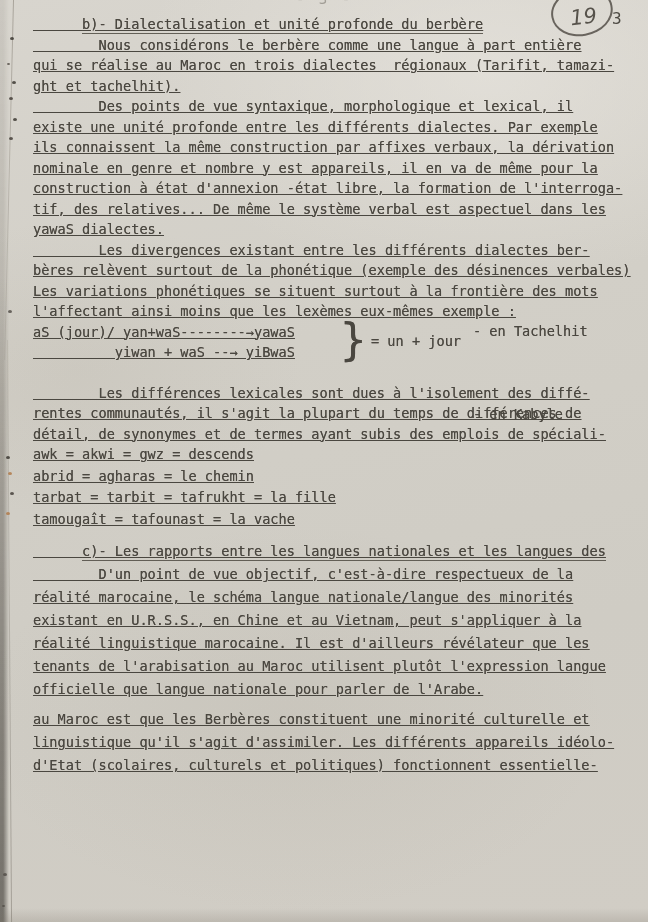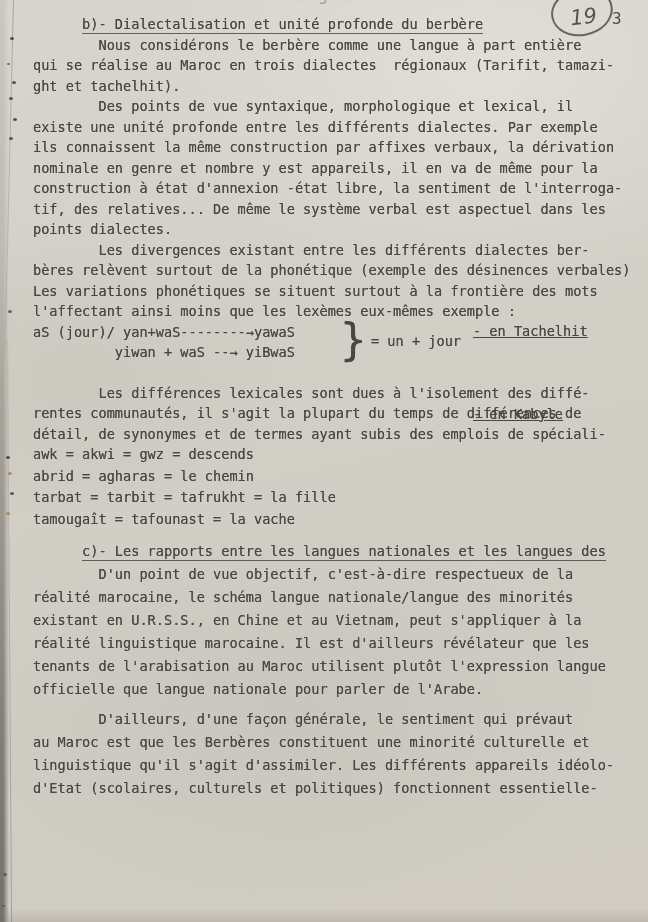--- a/index.html
+++ b/index.html
@@ -59,38 +59,38 @@
   .typed-page-number{
     position:absolute;left:612px;top:9px;
     font-size:16px;color:#4c4942;
   }
   
   .textblock{
     position:absolute;left:33px;top:14px;width:600px;
     font-size:13.6px;
     text-shadow:0 0 0.6px rgba(72,66,58,0.75);
   }
-  .line{white-space:pre;}
+  .line{white-space:pre;text-decoration:underline;}
   .block .line{line-height:20.5px;}
   [data-name="examples-block"] .line{line-height:21.5px;}
   [data-name="heading-c"] .line,
   [data-name="paragraph-objectif"] .line,
   [data-name="paragraph-dailleurs"] .line{line-height:23px;}
   .u{border-bottom:1.5px solid rgba(70,66,58,0.8);padding-bottom:1px;}
   [data-name="formula-block"]{position:relative;margin-bottom:13px;}
   [data-name="paragraph-lexical"]{margin-top:20px;}
   [data-name="heading-c"]{margin-top:10px;}
   [data-name="paragraph-dailleurs"]{margin-top:7px;}
   .brace{
     position:absolute;left:307px;top:-4px;
     font-size:44px;font-weight:300;line-height:44px;color:#4a4740;
     font-family:"DejaVu Sans Mono",monospace;
   }
   .equals{position:absolute;left:338px;top:11px;}
-  .flabel{position:absolute;left:440px;text-decoration:underline;}
+  .flabel{position:absolute;left:440px;}
   .f1{top:1px;} .f2{top:40px;margin-top:44px;}
   .mark{position:absolute;border-radius:50%;}
 </style>
 </head>
 <body>
 
 <div id="page" data-name="scanned-document-page">
   <div class="edge-left" data-name="page-binding-shadow"></div>
   <div class="crease-top" data-name="paper-crease-top"></div>
   <div class="crease-bottom" data-name="paper-crease-bottom"></div>
@@ -111,23 +111,23 @@
       <div class="block" data-name="paragraph-intro">
         <div class="line" data-name="text-line">        Nous considérons le berbère comme une langue à part entière</div>
         <div class="line" data-name="text-line">qui se réalise au Maroc en trois dialectes  régionaux (Tarifit, tamazi-</div>
         <div class="line" data-name="text-line">ght et tachelhit).</div>
       </div>
       <div class="block" data-name="paragraph-syntaxe">
         <div class="line" data-name="text-line">        Des points de vue syntaxique, morphologique et lexical, il</div>
         <div class="line" data-name="text-line">existe une unité profonde entre les différents dialectes. Par exemple</div>
         <div class="line" data-name="text-line">ils connaissent la même construction par affixes verbaux, la dérivation</div>
         <div class="line" data-name="text-line">nominale en genre et nombre y est appareils, il en va de même pour la</div>
-        <div class="line" data-name="text-line">construction à état d'annexion -état libre, la sentiment de l'interroga-</div>
+        <div class="line" data-name="text-line">construction à état d'annexion -état libre, la formation de l'interroga-</div>
         <div class="line" data-name="text-line">tif, des relatives... De même le système verbal est aspectuel dans les</div>
-        <div class="line" data-name="text-line">points dialectes.</div>
+        <div class="line" data-name="text-line">yawaS dialectes.</div>
       </div>
       <div class="block" data-name="paragraph-divergences">
         <div class="line" data-name="text-line">        Les divergences existant entre les différents dialectes ber-</div>
         <div class="line" data-name="text-line">bères relèvent surtout de la phonétique (exemple des désinences verbales)</div>
         <div class="line" data-name="text-line">Les variations phonétiques se situent surtout à la frontière des mots</div>
         <div class="line" data-name="text-line">l'affectant ainsi moins que les lexèmes eux-mêmes exemple :</div>
       </div>
       <div class="block" data-name="formula-block">
         <div class="line" data-name="text-line">aS (jour)/ yan+waS--------→yawaS</div>
         <div class="line" data-name="text-line">          yiwan + waS --→ yiBwaS</div>
@@ -152,21 +152,20 @@
       </div>
       <div class="block" data-name="paragraph-objectif">
         <div class="line" data-name="text-line">        D'un point de vue objectif, c'est-à-dire respectueux de la</div>
         <div class="line" data-name="text-line">réalité marocaine, le schéma langue nationale/langue des minorités</div>
         <div class="line" data-name="text-line">existant en U.R.S.S., en Chine et au Vietnam, peut s'appliquer à la</div>
         <div class="line" data-name="text-line">réalité linguistique marocaine. Il est d'ailleurs révélateur que les</div>
         <div class="line" data-name="text-line">tenants de l'arabisation au Maroc utilisent plutôt l'expression langue</div>
         <div class="line" data-name="text-line">officielle que langue nationale pour parler de l'Arabe.</div>
       </div>
       <div class="block" data-name="paragraph-dailleurs">
-        <div class="line" data-name="text-line">        D'ailleurs, d'une façon générale, le sentiment qui prévaut</div>
         <div class="line" data-name="text-line">au Maroc est que les Berbères constituent une minorité culturelle et</div>
         <div class="line" data-name="text-line">linguistique qu'il s'agit d'assimiler. Les différents appareils idéolo-</div>
         <div class="line" data-name="text-line">d'Etat (scolaires, culturels et politiques) fonctionnent essentielle-</div>
       </div>
     </div>
 
   <div data-name="margin-marks-layer" id="marks">
       <span class="mark" data-name="margin-speck" style="left: 10px; top: 37px; width: 4px; height: 3px; background: rgb(60, 56, 51); opacity: 0.85;"></span>
       <span class="mark" data-name="margin-speck" style="left: 7px; top: 63px; width: 3px; height: 2px; background: rgb(86, 81, 74); opacity: 0.85;"></span>
       <span class="mark" data-name="margin-speck" style="left: 12px; top: 81px; width: 4px; height: 3px; background: rgb(60, 56, 51); opacity: 0.85;"></span>

